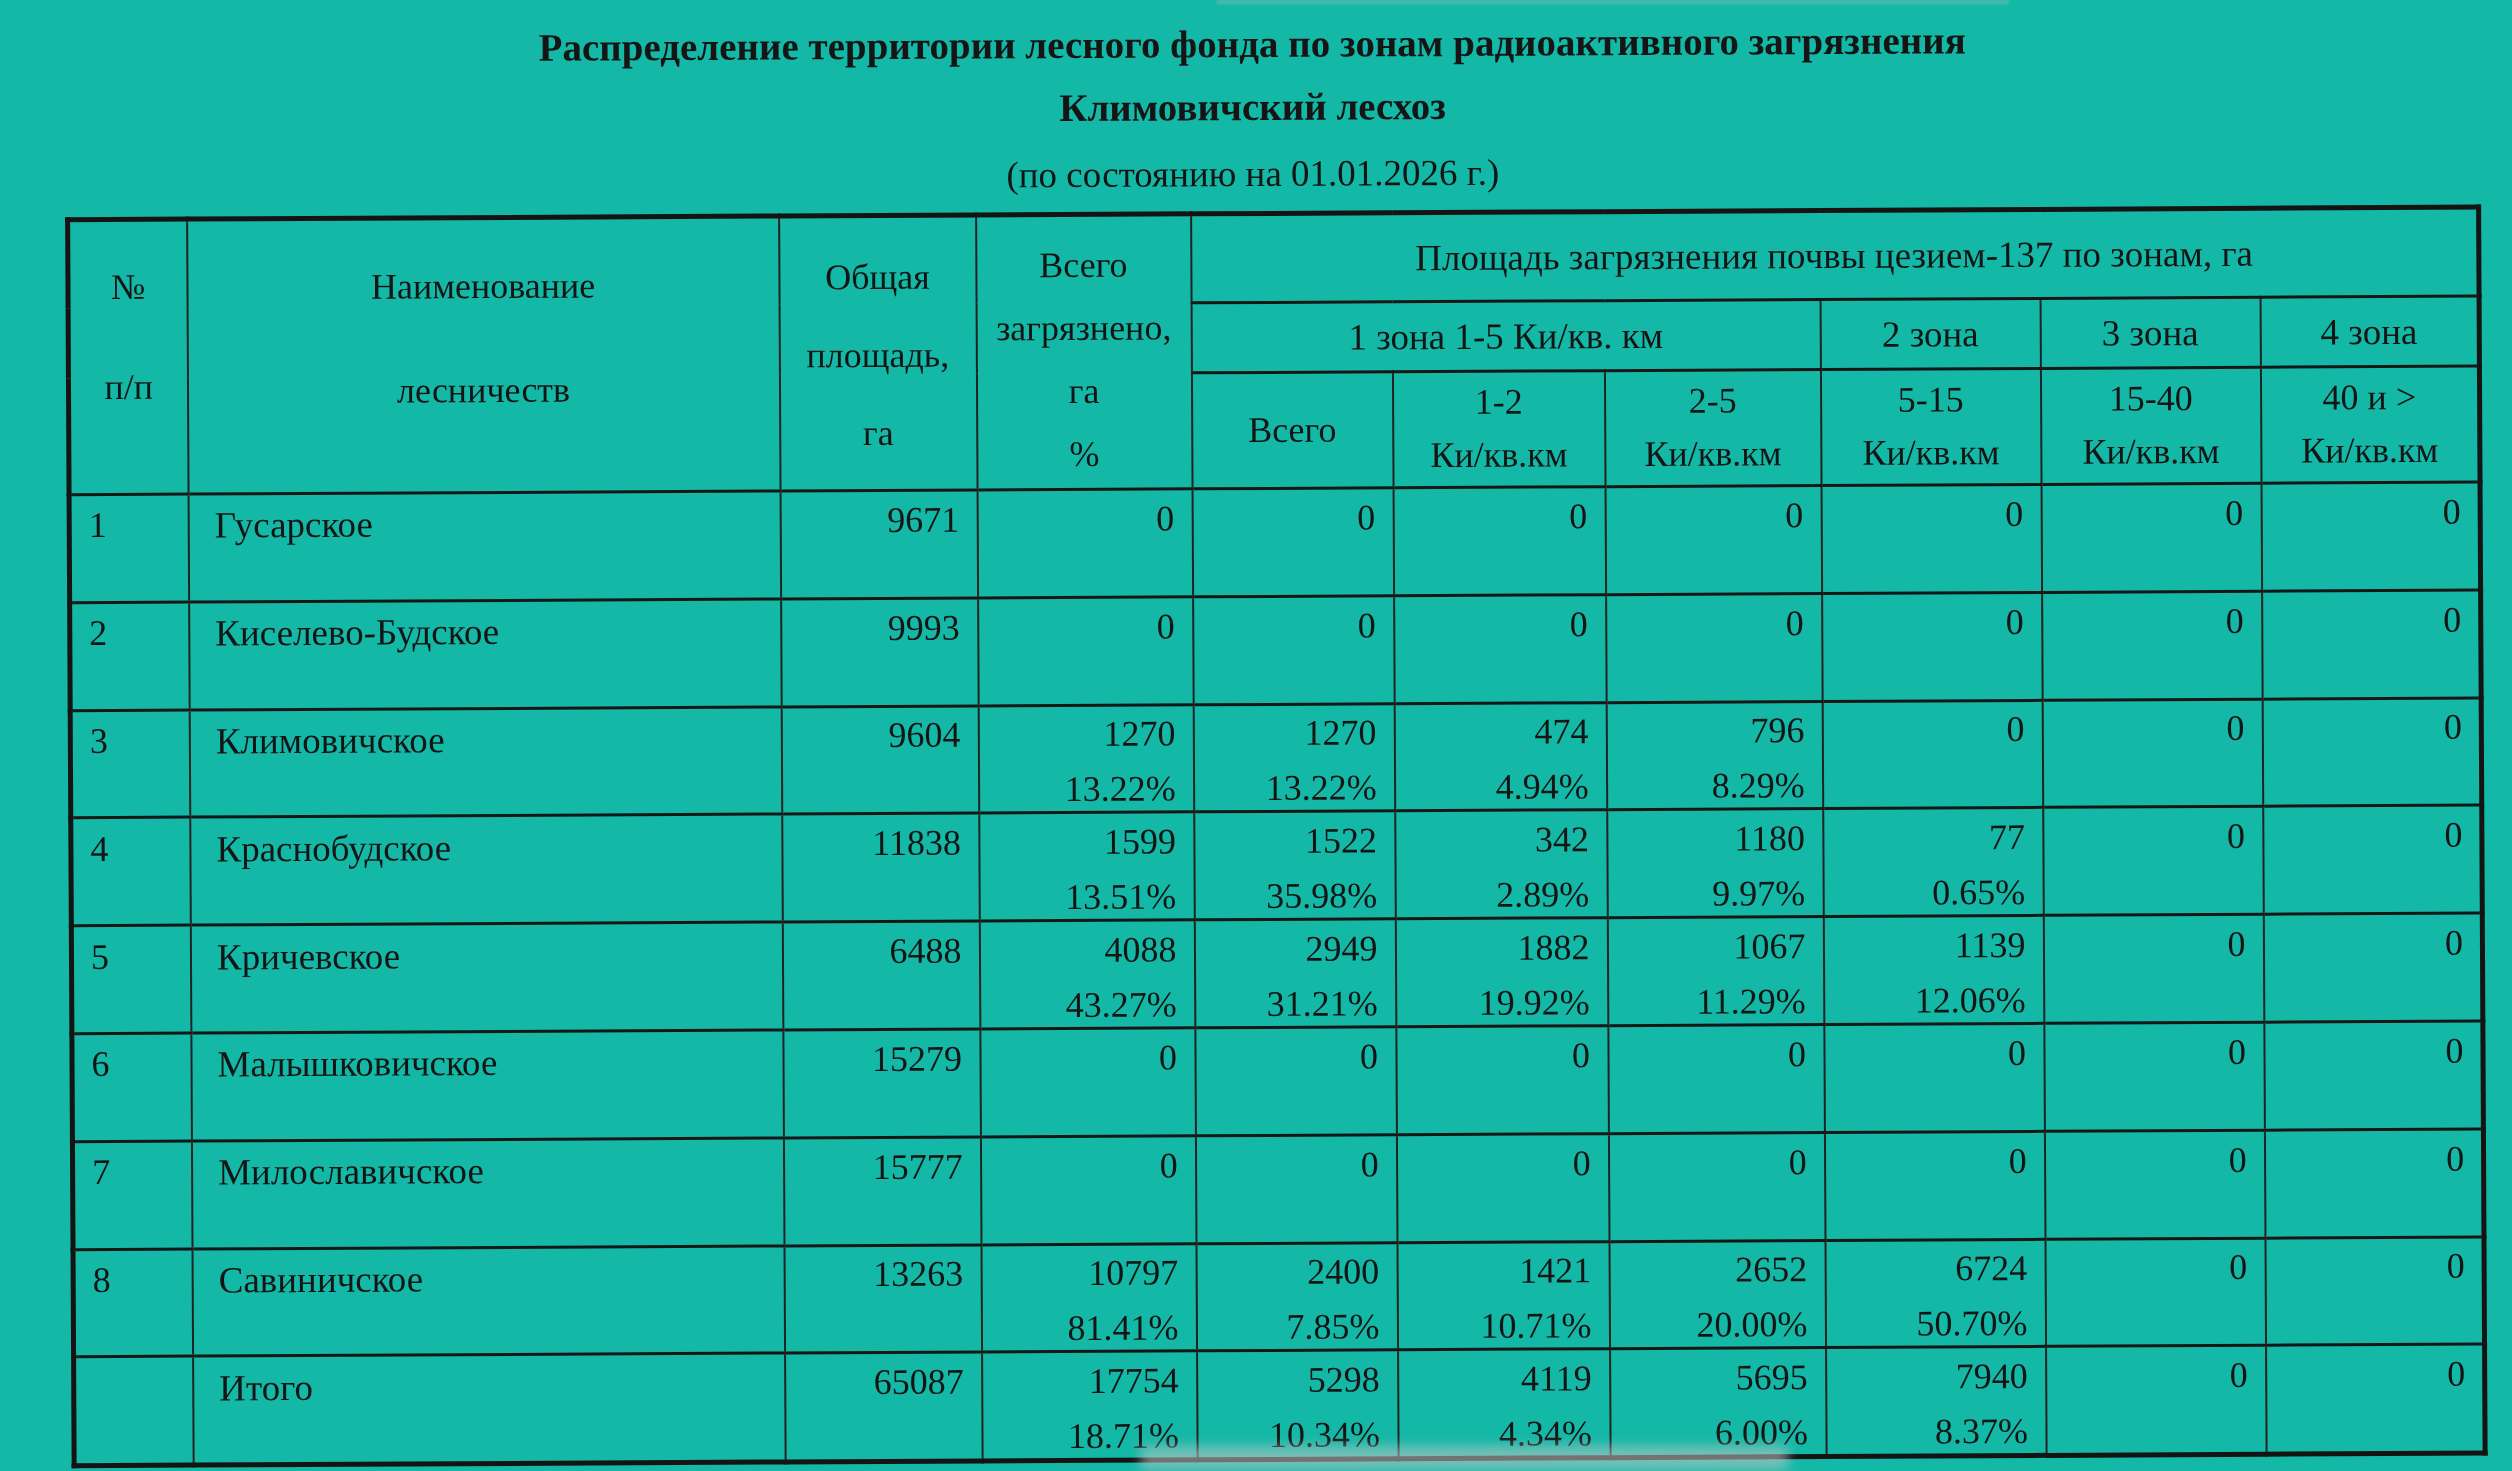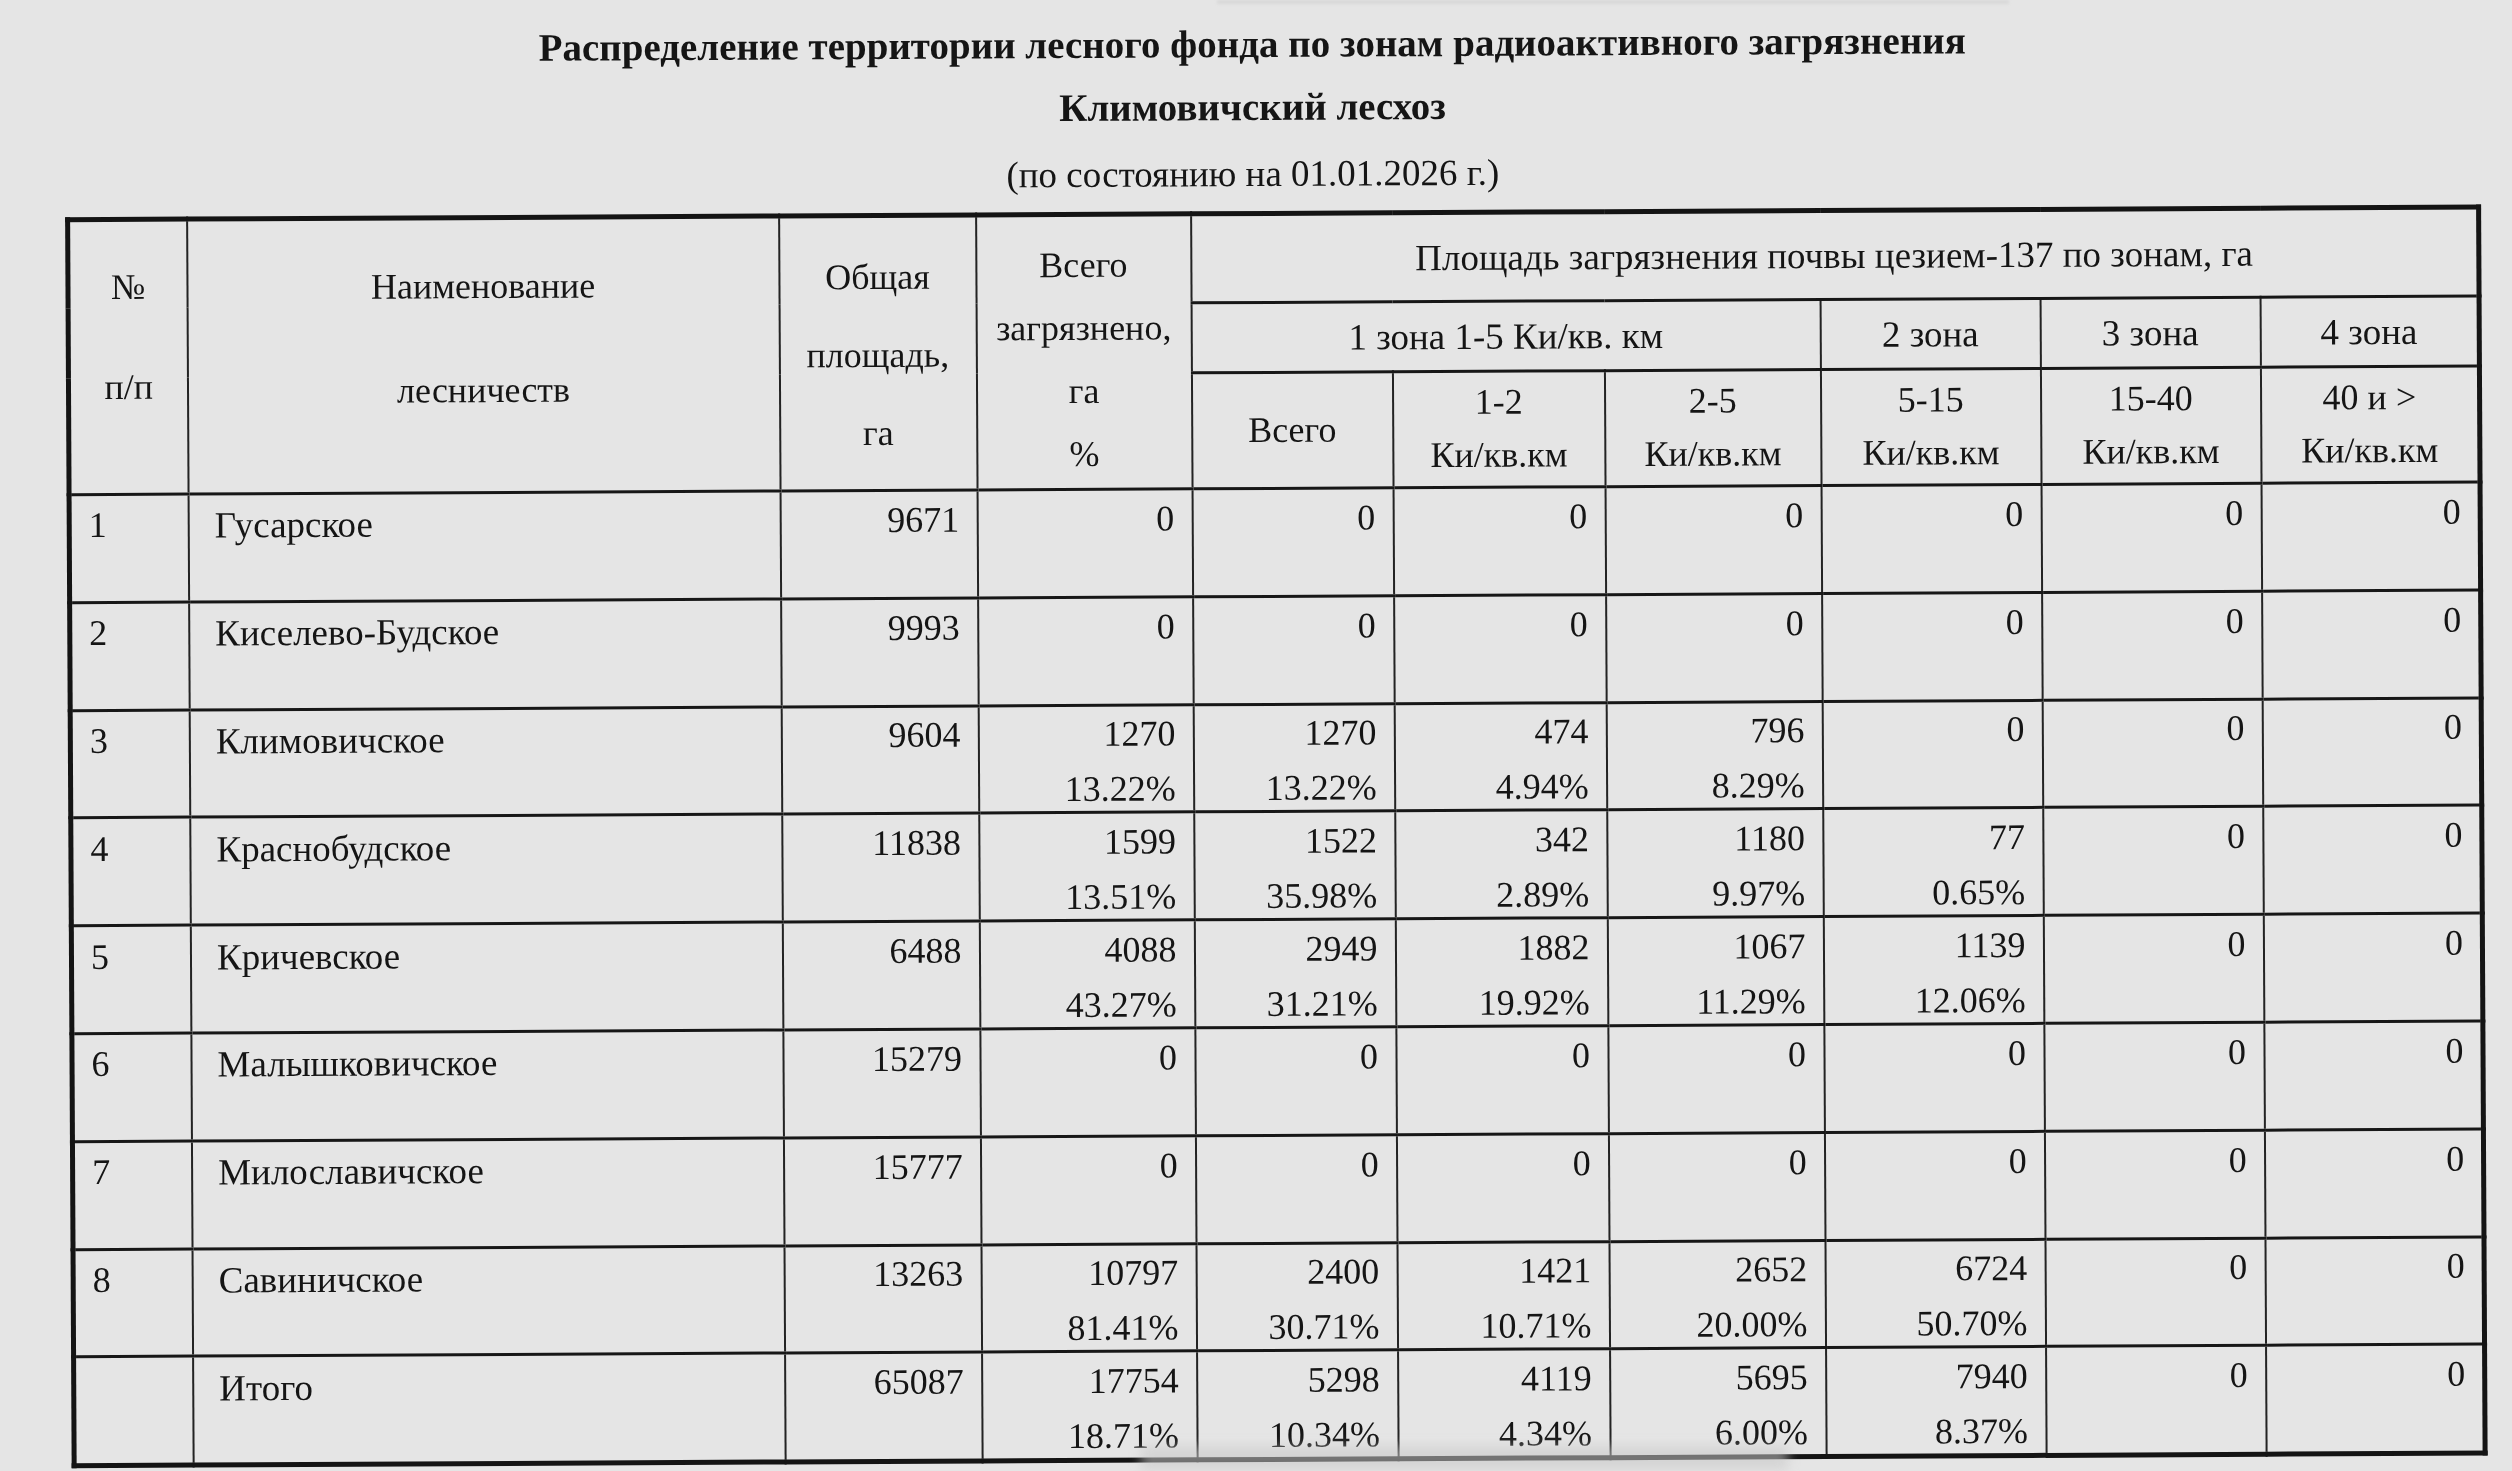--- a/index.html
+++ b/index.html
@@ -1,18 +1,18 @@
 <!DOCTYPE html>
 <html style="font-size:13.6px"><head>
 <meta charset="utf-8">
 <style>
   html,body{margin:0;padding:0;}
   .page{
     position:relative; width:2512px; height:1472px; overflow:hidden;
-    background:#e5e5e5; color:#151515;
+    background:#14b8a6; color:#151515;
     font-family:"Liberation Serif","DejaVu Serif",serif;
   }
   .tilt{ transform:rotate(-0.3deg); transform-origin:1256px 766px; }
   .titles{ padding-top:19px; text-align:center; }
   .title-main{ font-size:39px; font-weight:bold; line-height:49px; margin-bottom:15.3px; }
   .title-sub{ font-size:39px; font-weight:bold; line-height:48px; margin-bottom:20.4px; }
   .title-date{ font-size:37px; font-weight:normal; line-height:44px; }
 
   table.doc{
     margin-left:68px; margin-top:15.3px;
@@ -354,21 +354,21 @@
             <td class="c-name">Савиничское</td>
             <td class="c-val">
               <div class="v">13263</div>
             </td>
             <td class="c-val">
               <div class="v">10797</div>
               <div class="p">81.41%</div>
             </td>
             <td class="c-val">
               <div class="v">2400</div>
-              <div class="p">30.71%</div>
+              <div class="p">7.85%</div>
             </td>
             <td class="c-val">
               <div class="v">1421</div>
               <div class="p">10.71%</div>
             </td>
             <td class="c-val">
               <div class="v">2652</div>
               <div class="p">20.00%</div>
             </td>
             <td class="c-val">

